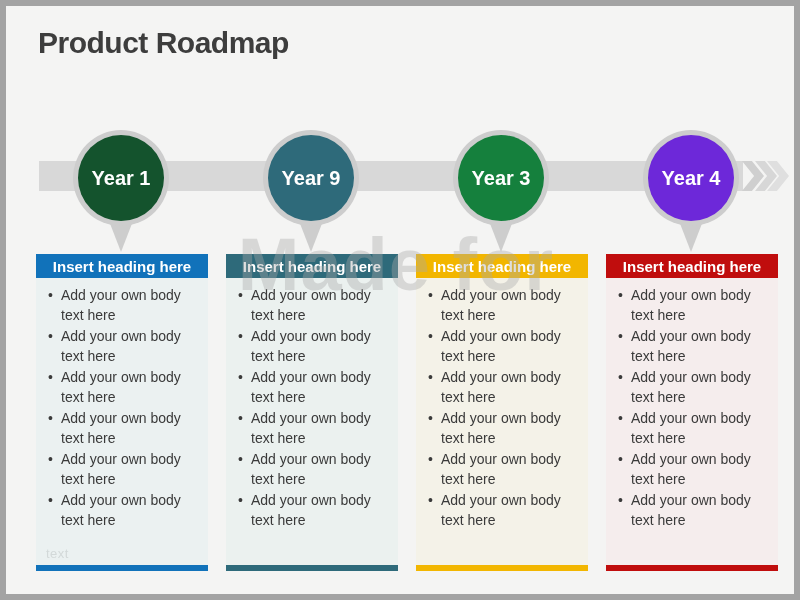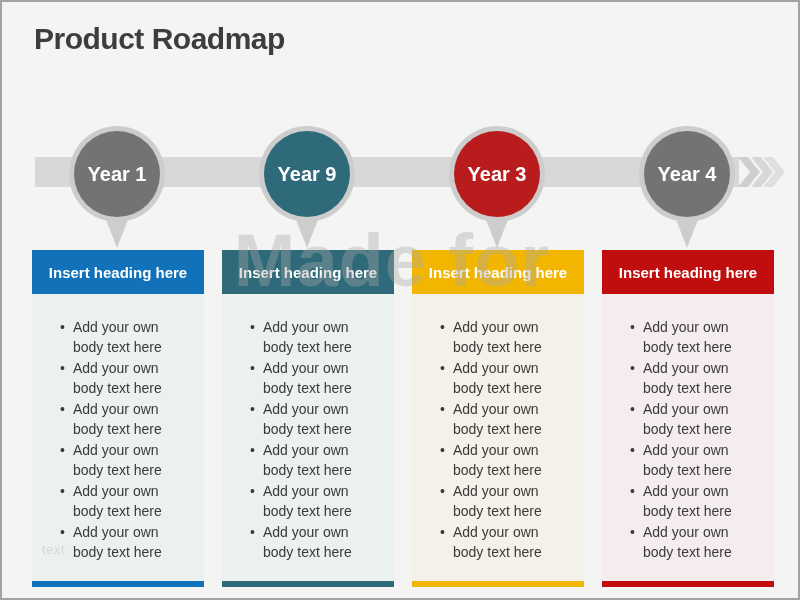--- a/index.html
+++ b/index.html
@@ -1,18 +1,18 @@
 <!DOCTYPE html>
 <html><head>
 <meta charset="utf-8">
 <style>
   html,body { margin:0; padding:0; background:#e8e8e8; }
   .slide {
     position:relative; width:800px; height:600px;
-    background:#f4f4f3; border:2px solid #a3a3a3; box-sizing:border-box;
+    background:#f4f4f3; border:6px solid #a3a3a3; box-sizing:border-box;
     font-family:"Liberation Sans", sans-serif; overflow:hidden;
   }
   .title {
     position:absolute; left:32px; top:20px;
     font-size:30px; font-weight:bold; color:#3d3d3d; letter-spacing:-0.5px;
   }
   
   .band {
     position:absolute; left:33px; top:155px; width:704px; height:30px;
     background:#d8d8d8; z-index:1;
@@ -40,25 +40,25 @@
   }
   .marker .circle span {
     color:#ffffff; font-weight:bold; font-size:20px;
   }
   
   .column {
     position:absolute; top:248px; width:172px; height:323px;
     box-sizing:border-box; z-index:2;
   }
   .col-header {
-    height:44px; display:flex; align-items:center; justify-content:center;
+    height:24px; display:flex; align-items:center; justify-content:center;
     color:#ffffff; font-weight:bold; font-size:15px;
   }
   .col-body { height:287px; box-sizing:border-box; padding:7px 4px 0 10px; }
-  .col-body ul { list-style:none; margin:16px; padding:0; }
+  .col-body ul { list-style:none; margin:0; padding:0; }
   .col-body li {
     position:relative; padding-left:15px; margin-bottom:1px;
     font-size:14px; line-height:20px; color:#3a3a3a;
   }
   .col-body li::before {
     content:"\2022"; position:absolute; left:2px; top:0; color:#3a3a3a;
   }
   .col-bar { height:6px; }
   
   .watermark {
@@ -81,45 +81,45 @@
 
   <div class="band"></div>
   <span class="chevron chev-1"></span>
   <span class="chevron chev-2"></span>
   <span class="chevron chev-3"></span>
 
   <div id="markers">
   <div class="marker" style="left: 67px;">
     <div class="tail"></div>
     <div class="ring"></div>
-    <div class="circle" style="background: #737373;">
+    <div class="circle" style="background: #14532d;">
       <span>Year 1</span>
     </div>
   </div>
 
   <div class="marker" style="left: 257px;">
     <div class="tail"></div>
     <div class="ring"></div>
     <div class="circle" style="background: rgb(46, 106, 122);">
       <span>Year 9</span>
     </div>
   </div>
 
   <div class="marker" style="left: 447px;">
     <div class="tail"></div>
     <div class="ring"></div>
-    <div class="circle" style="background: #b91c1c;">
+    <div class="circle" style="background: #15803d;">
       <span>Year 3</span>
     </div>
   </div>
 
   <div class="marker" style="left: 637px;">
     <div class="tail"></div>
     <div class="ring"></div>
-    <div class="circle" style="background: #737373;">
+    <div class="circle" style="background: #6d28d9;">
       <span>Year 4</span>
     </div>
   </div>
 </div>
   <div id="columns">
   <div class="column" style="left: 30px;">
     <div class="col-header" style="background: rgb(17, 114, 186);">Insert heading here</div>
     <div class="col-body" style="background: rgb(235, 241, 241);">
       <ul>
             <li>Add your own body text here</li>

